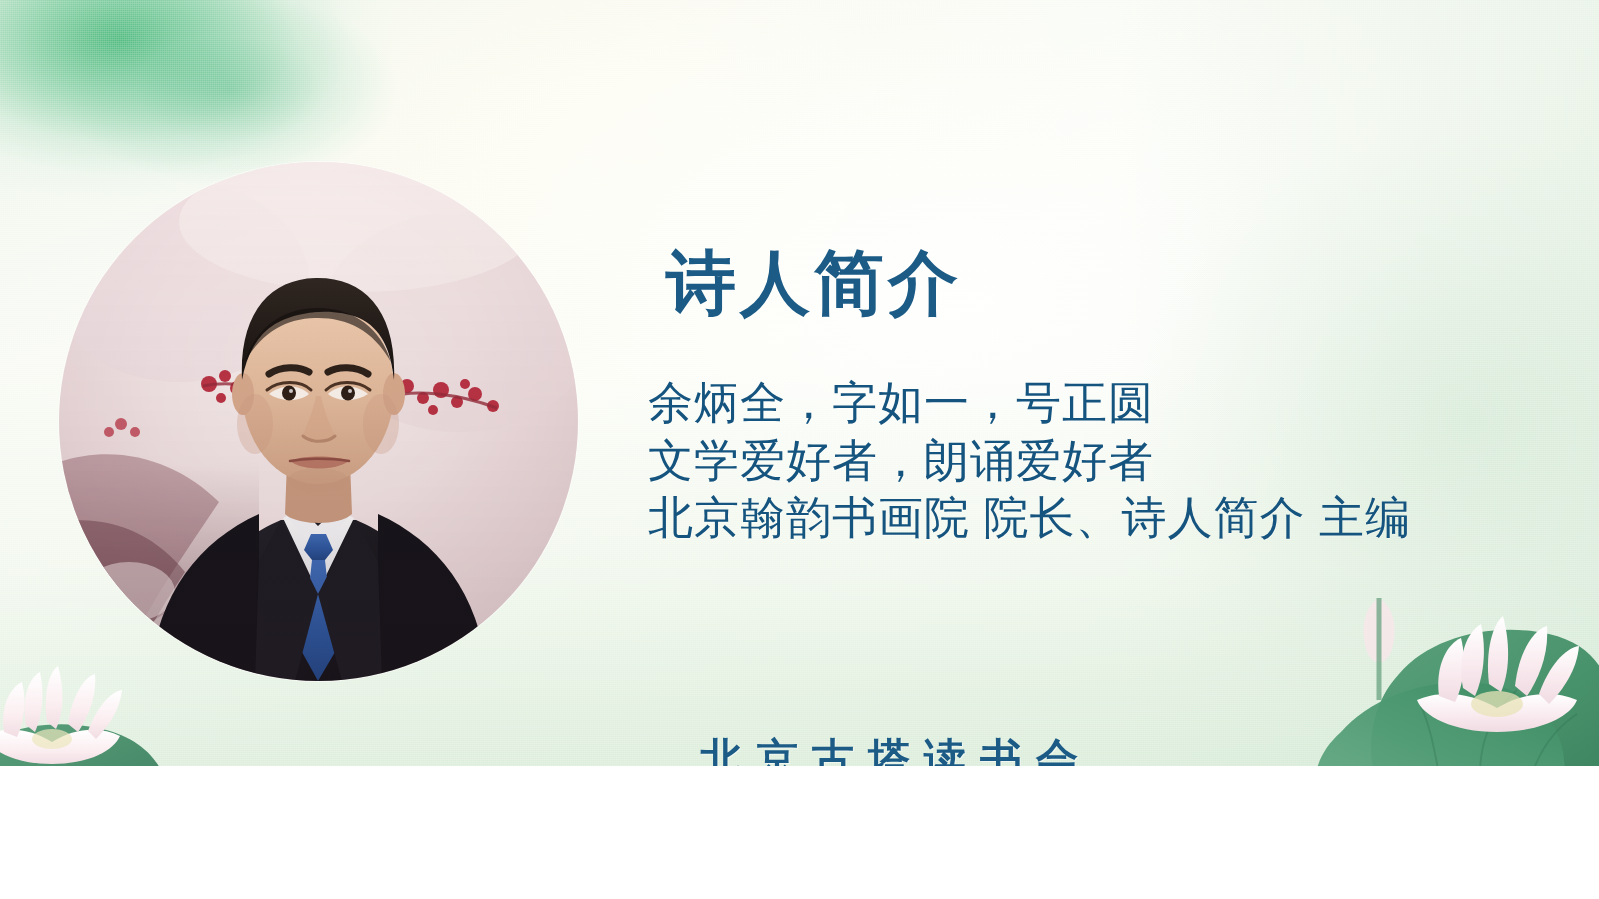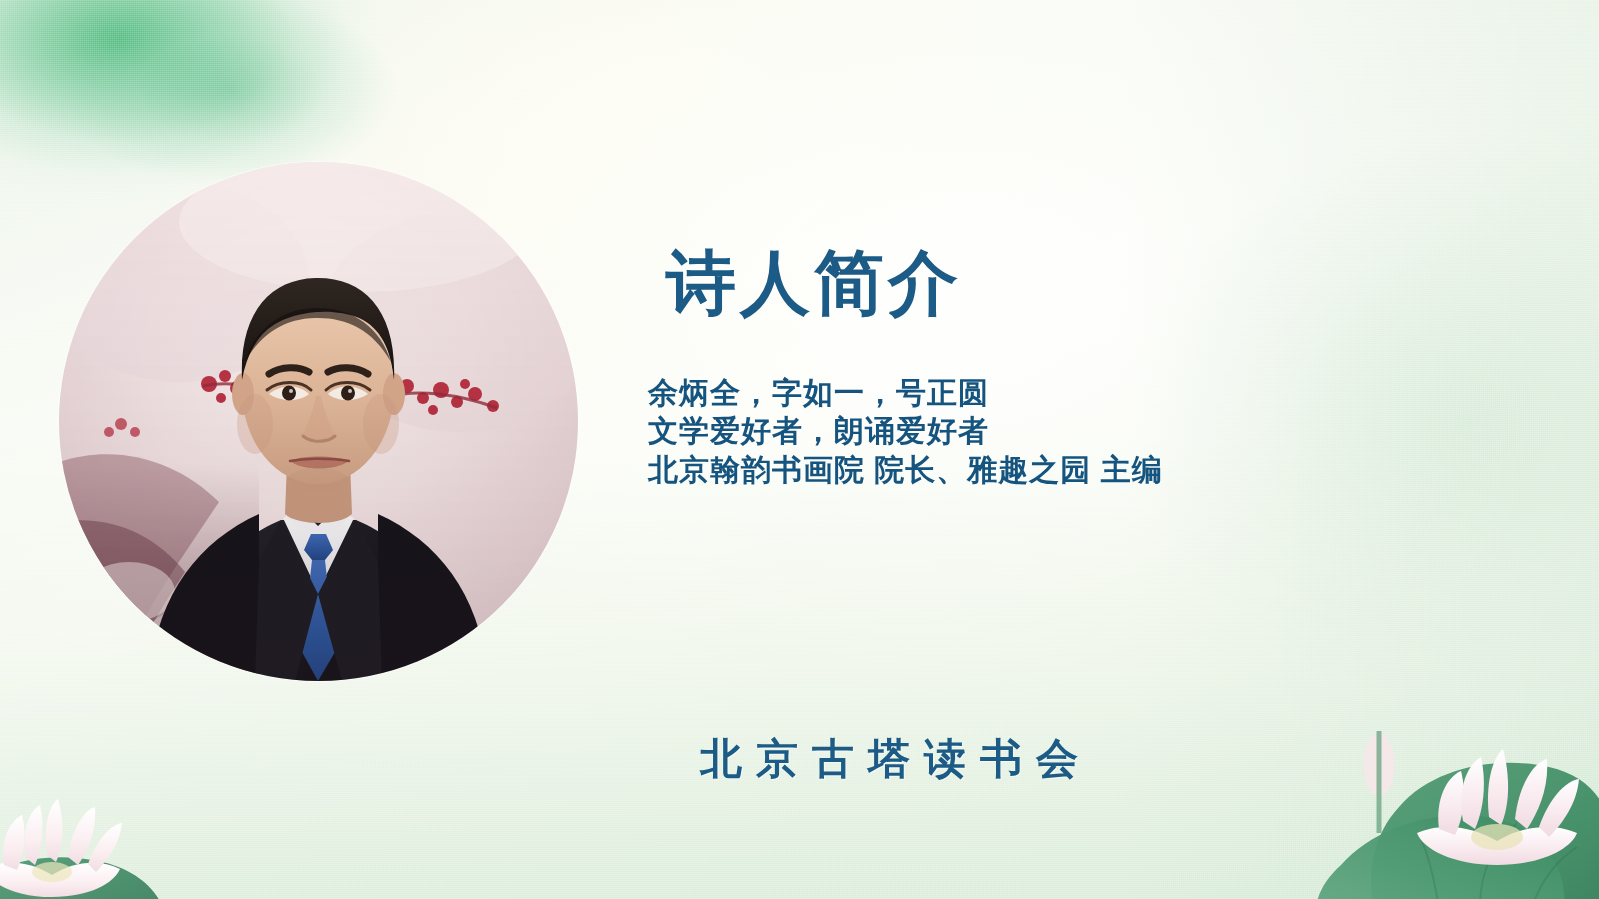--- a/index.html
+++ b/index.html
@@ -3,21 +3,21 @@
 <meta charset="utf-8">
 <style>
   html, body {
     margin: 0;
     padding: 0;
     background: #ffffff;
   }
   #stage {
     position: relative;
     width: 1599px;
-    height: 899px;
+    height: 766px;
     overflow: hidden;
     font-family: "Liberation Sans", "DejaVu Sans", sans-serif;
     background: #fca5a5;
   }
 
   
   .bg-layer {
     position: absolute;
     inset: 0;
     pointer-events: none;
@@ -93,22 +93,22 @@
     font-size: 70px;
     font-weight: 700;
     color: #1b5b86;
     letter-spacing: 4px;
     line-height: 1;
     margin: 0 0 56px 18px;
     text-shadow: 1px 1px 0 rgba(255,255,255,0.55);
     white-space: nowrap;
   }
   .bio-line {
-    font-size: 30px;
-    font-weight: 700;
+    font-size: 45px;
+    font-weight: 400;
     color: #15547f;
     letter-spacing: 1px;
     line-height: 1.28;
     white-space: nowrap;
     text-shadow: 0.5px 0.5px 0 rgba(255,255,255,0.4);
   }
 
   #org-name {
     position: absolute;
     left: 700px;
@@ -335,19 +335,19 @@
 
       <rect width="519" height="519" fill="url(#darkBottom)" opacity="0.18"></rect>
     </svg>
   </div>
 
   <div id="text-panel">
     <div id="profile-title">诗人简介</div>
     <div>
       <div class="bio-line">余炳全，字如一，号正圆</div>
       <div class="bio-line">文学爱好者，朗诵爱好者</div>
-      <div class="bio-line">北京翰韵书画院 院长、雅趣之园 主编</div>
+      <div class="bio-line">北京翰韵书画院 院长、诗人简介 主编</div>
     </div>
   </div>
 
   <div id="org-name">北京古塔读书会</div>
 
 </div>
 
 </body></html>

